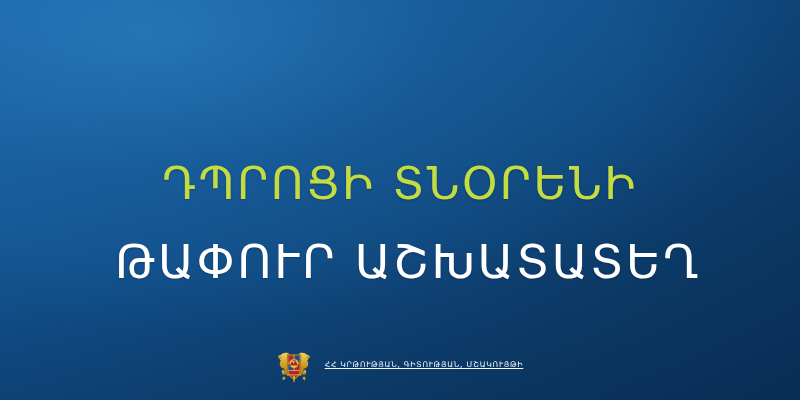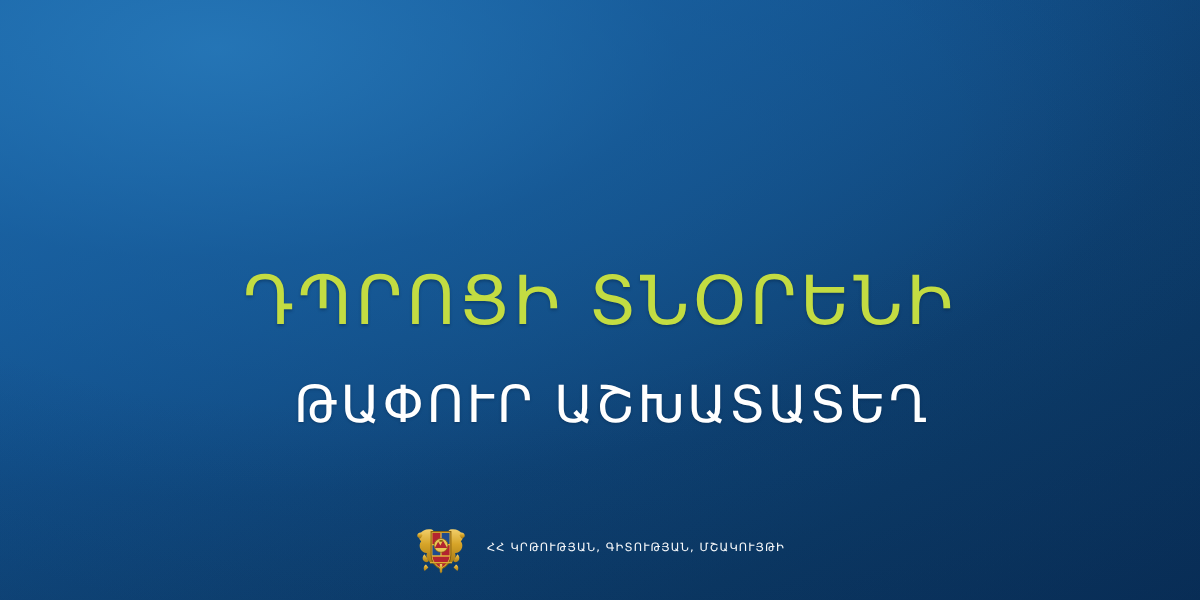--- a/index.html
+++ b/index.html
@@ -55,21 +55,21 @@
     white-space: nowrap;
   }
 
   .headline-line1 {
     font-size: 45px;
     color: #c3dc42;
     text-shadow: 0 1px 2px rgba(4,28,56,0.35);
   }
 
   .headline-line2 {
-    font-size: 34px;
+    font-size: 47px;
     color: #ffffff;
     text-shadow: 0 1px 2px rgba(4,28,56,0.35);
     margin-top: 6px;
     margin-left: 16px;
   }
 
   .footer {
     position: relative;
     z-index: 2;
     flex: 0 0 auto;
@@ -94,20 +94,21 @@
     flex-direction: column;
     align-items: flex-end;
     justify-content: center;
     color: #ffffff;
     font-size: 7.6px;
     letter-spacing: 0.10em;
     line-height: 1.60;
     text-align: center;
     white-space: nowrap;
     opacity: 0.97;
+    text-decoration: underline;
   }
 
   .ministry-line { display: block; }
 </style>
 </head>
 <body>
 
 <div class="banner">
 
   <div class="headline-block">

